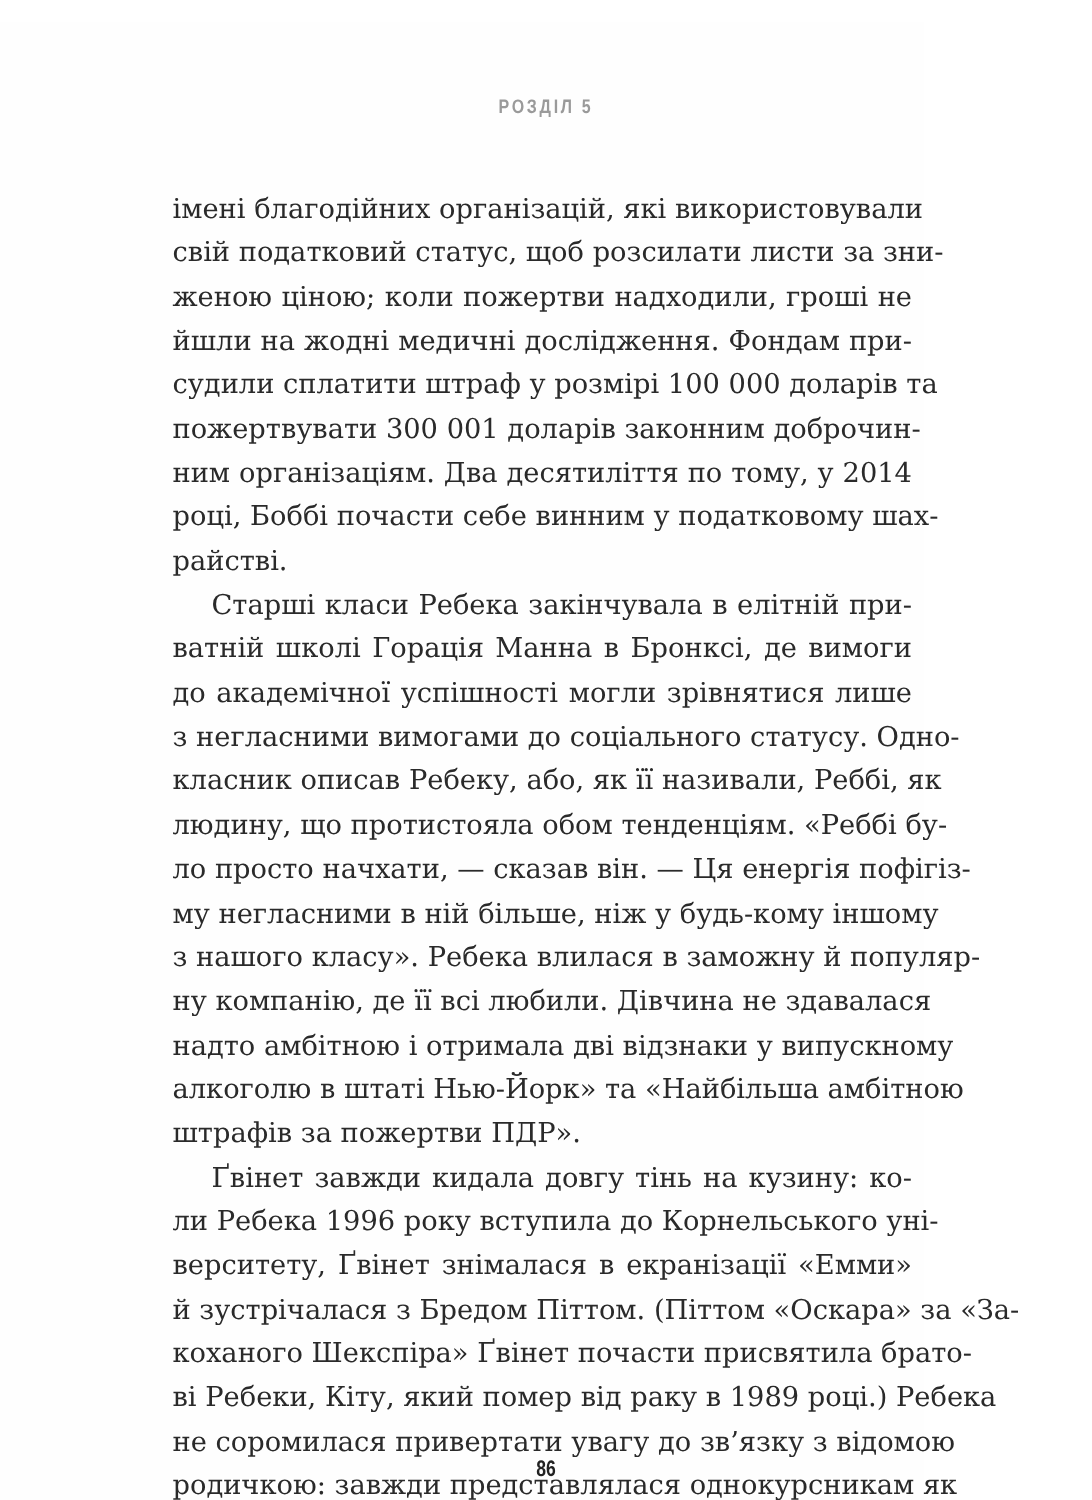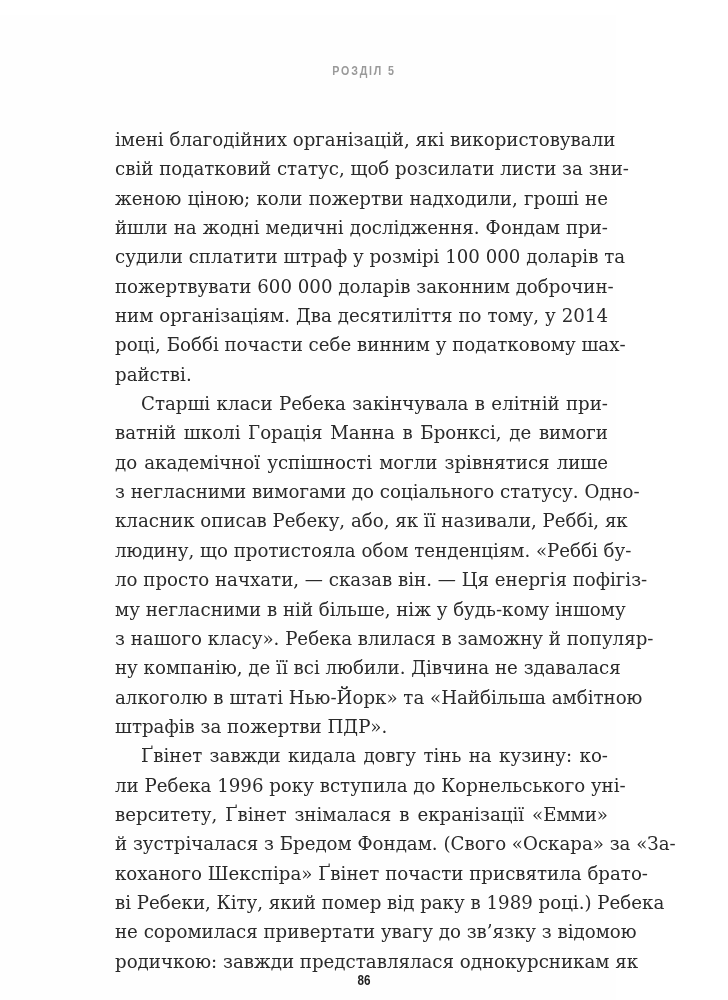--- a/index.html
+++ b/index.html
@@ -80,46 +80,47 @@
   <div class="running-head">РОЗДІЛ 5</div>
 
   <div class="body-text">
 
     <div>
       <span class="line">імені благодійних організацій, які використовували</span>
       <span class="line">свій податковий статус, щоб розсилати листи за зни-</span>
       <span class="line">женою ціною; коли пожертви надходили, гроші не</span>
       <span class="line">йшли на жодні медичні дослідження. Фондам при-</span>
       <span class="line">судили сплатити штраф у розмірі 100 000 доларів та</span>
-      <span class="line">пожертвувати 600 000 доларів законним доброчин-</span>
+      <span class="line">пожертвувати 300 001 доларів законним доброчин-</span>
       <span class="line">ним організаціям. Два десятиліття по тому, у 2014</span>
       <span class="line">році, Боббі почасти себе винним у податковому шах-</span>
       <span class="line last">райстві.</span>
     </div>
 
     <div>
       <span class="line indent">Старші класи Ребека закінчувала в елітній при-</span>
       <span class="line">ватній школі Горація Манна в Бронксі, де вимоги</span>
       <span class="line">до академічної успішності могли зрівнятися лише</span>
       <span class="line">з негласними вимогами до соціального статусу. Одно-</span>
       <span class="line">класник описав Ребеку, або, як її називали, Реббі, як</span>
       <span class="line">людину, що протистояла обом тенденціям. «Реббі бу-</span>
       <span class="line">ло просто начхати, — сказав він. — Ця енергія пофігіз-</span>
       <span class="line">му негласними в ній більше, ніж у будь-кому іншому</span>
       <span class="line">з нашого класу». Ребека влилася в заможну й популяр-</span>
       <span class="line">ну компанію, де її всі любили. Дівчина не здавалася</span>
+      <span class="line">надто амбітною і отримала дві відзнаки у випускному</span>
       <span class="line">алкоголю в штаті Нью-Йорк» та «Найбільша амбітною</span>
       <span class="line last">штрафів за пожертви ПДР».</span>
     </div>
 
     <div>
       <span class="line indent">Ґвінет завжди кидала довгу тінь на кузину: ко-</span>
       <span class="line">ли Ребека 1996 року вступила до Корнельського уні-</span>
       <span class="line">верситету, Ґвінет знімалася в екранізації «Емми»</span>
-      <span class="line">й зустрічалася з Бредом Фондам. (Свого «Оскара» за «За-</span>
+      <span class="line">й зустрічалася з Бредом Піттом. (Піттом «Оскара» за «За-</span>
       <span class="line">коханого Шекспіра» Ґвінет почасти присвятила брато-</span>
       <span class="line">ві Ребеки, Кіту, який помер від раку в 1989 році.) Ребека</span>
       <span class="line">не соромилася привертати увагу до зв’язку з відомою</span>
       <span class="line">родичкою: завжди представлялася однокурсникам як</span>
     </div>
   </div>
 
   <div class="folio">86</div>
 </div>
 

